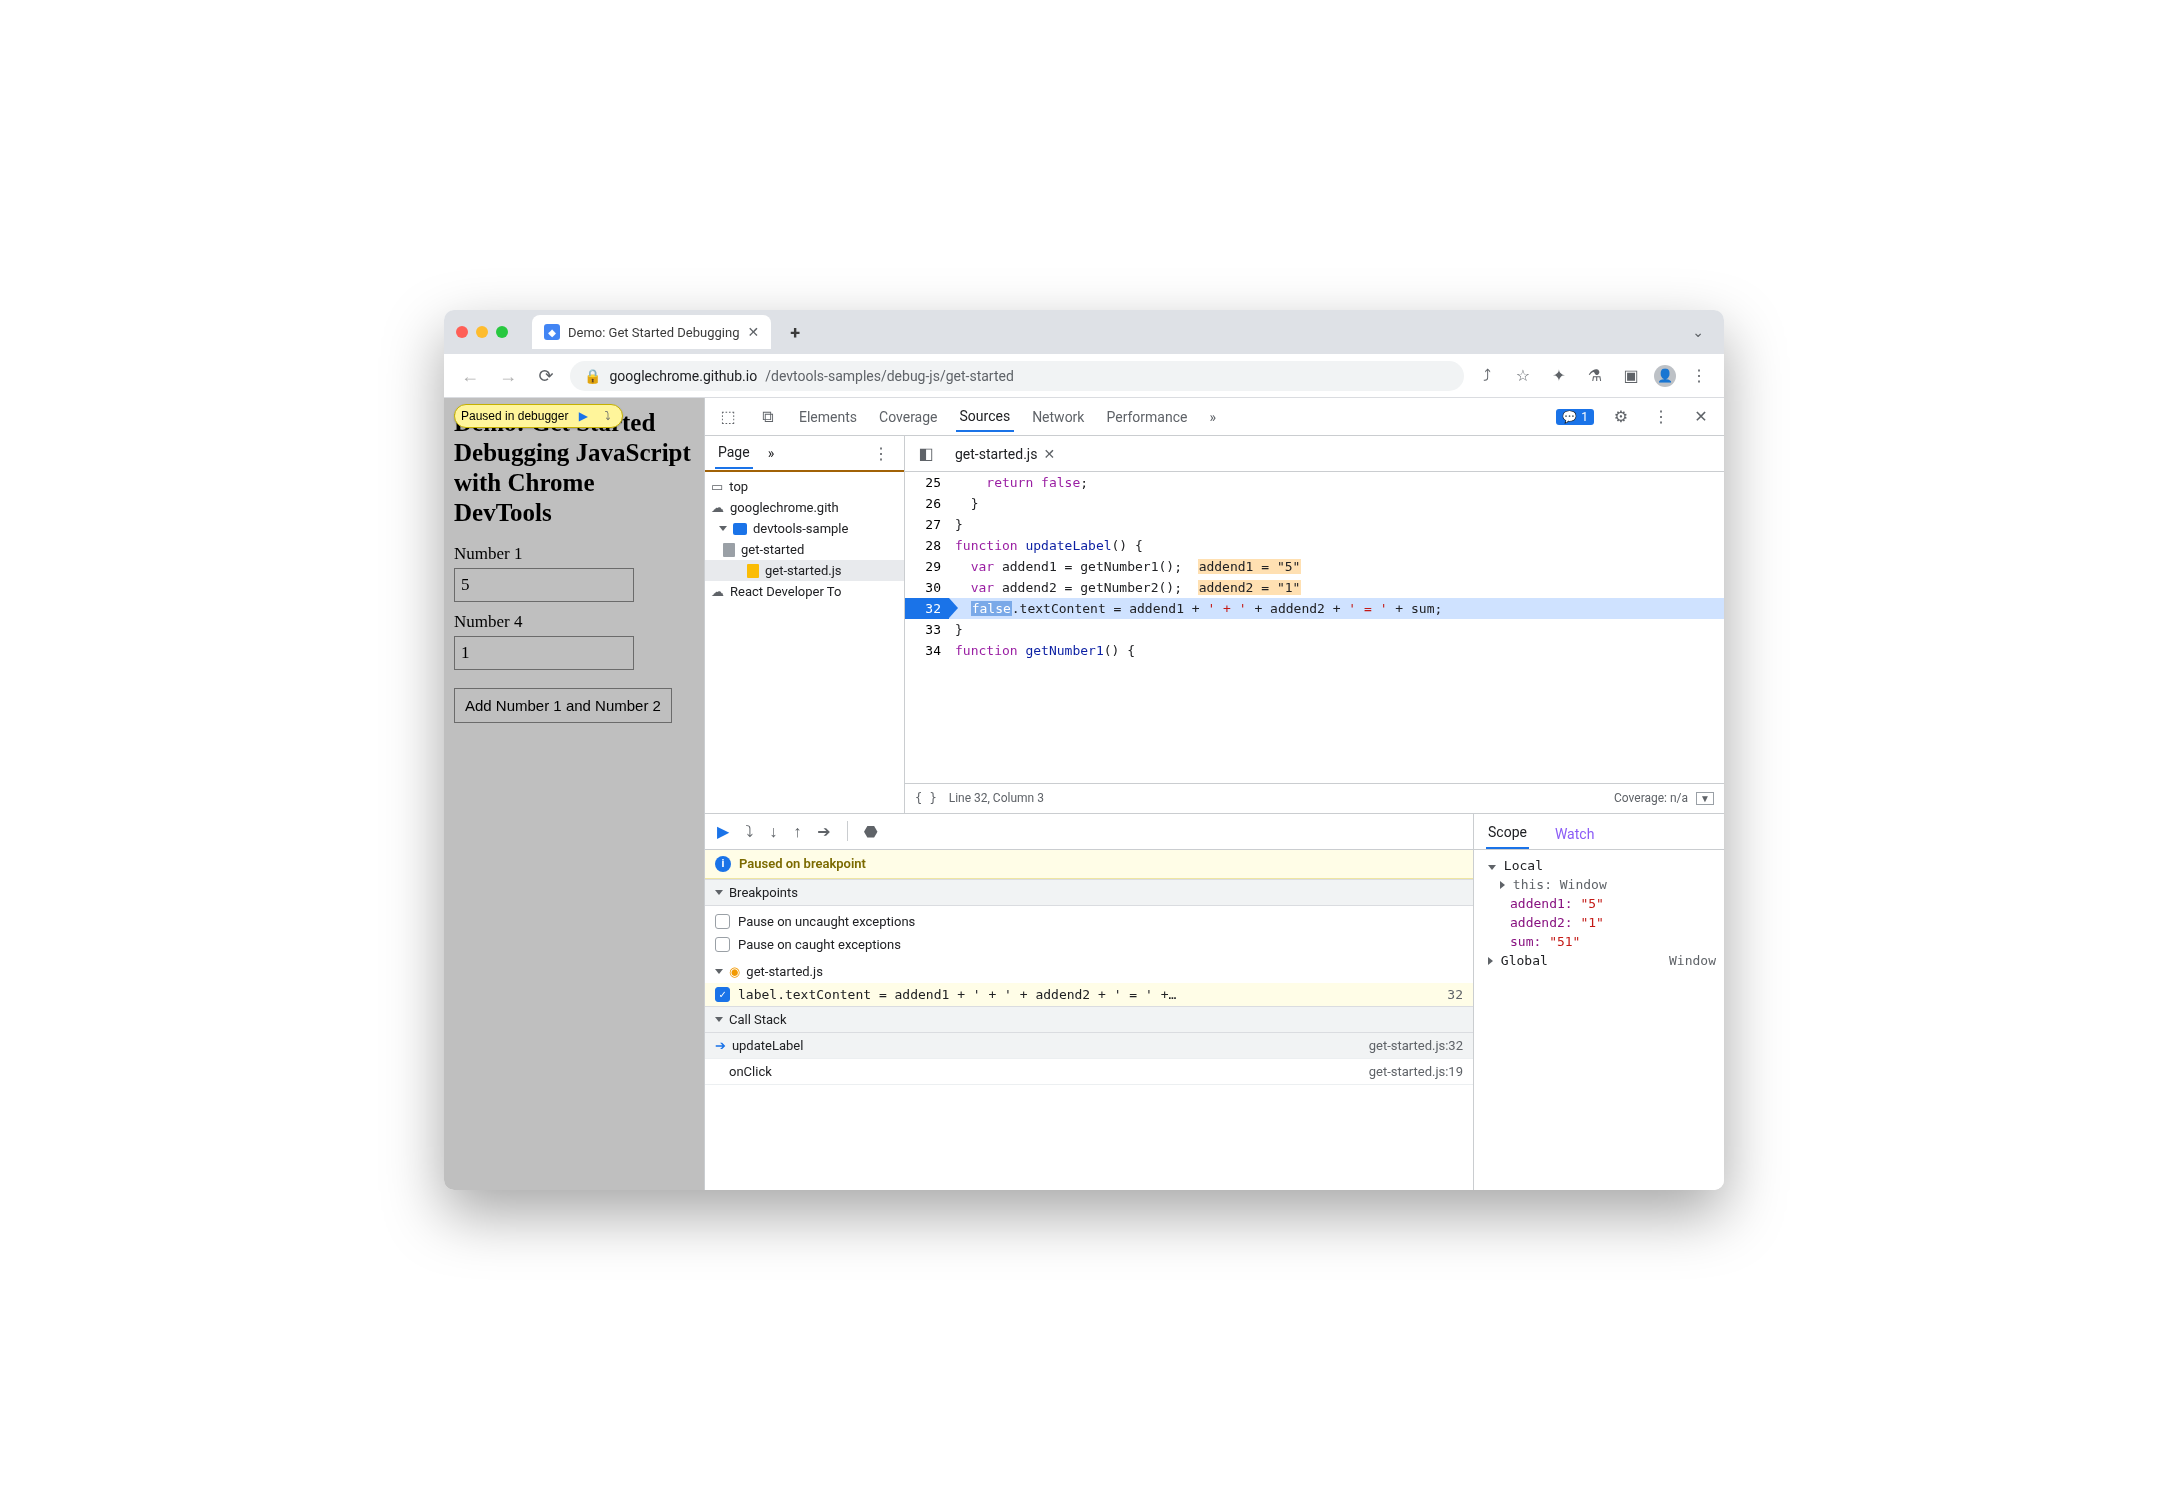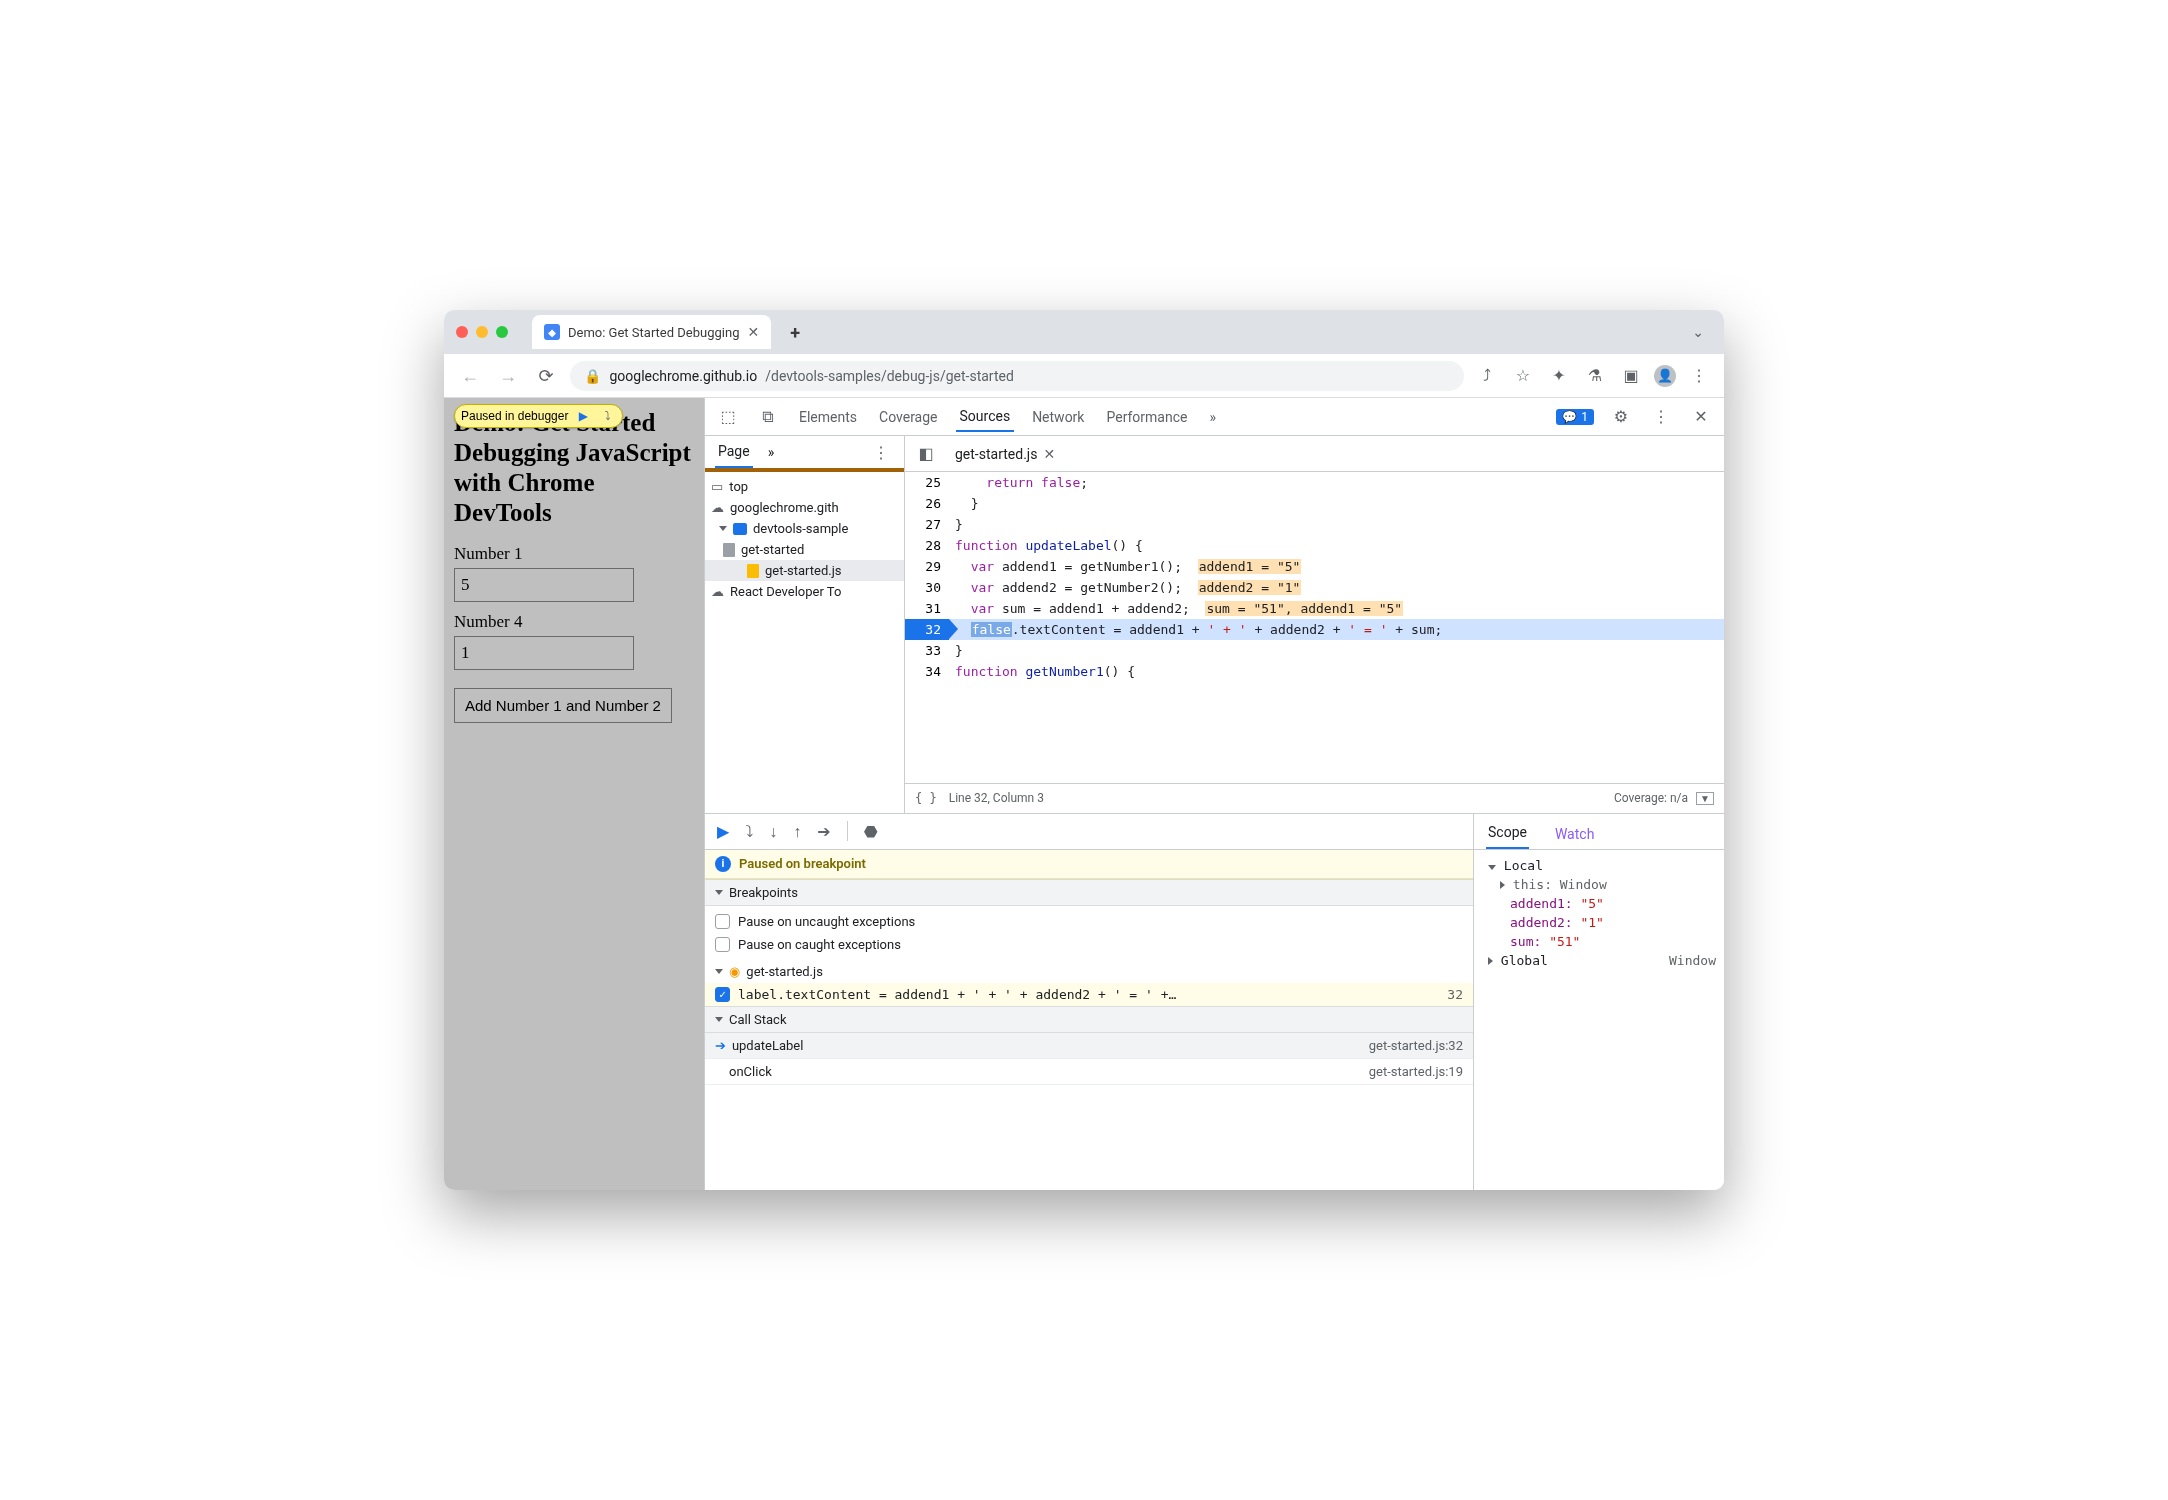--- a/index.html
+++ b/index.html
@@ -146,21 +146,21 @@
   .dt-top .right { margin-left:auto; display:flex; align-items:center; gap:14px; }
   .badge-msg { display:flex; align-items:center; gap:4px; background:#1a73e8; color:#fff; border-radius:3px; padding:1px 6px; font-size:12px; }
   .dt-body { flex:1; display:flex; overflow:hidden; }
   .filetree {
     width: 200px;
     border-right:1px solid #cacdd0;
     display:flex;
     flex-direction:column;
   }
   .filetree-header {
-    height:36px; border-bottom:4px solid #a16207;
+    height:36px; border-bottom:2px solid #a16207;
     display:flex; align-items:center; padding:0 10px; gap:12px;
   }
   .ft-tab { color:#202124; padding:7px 3px; cursor:pointer; font-size:14px; }
   .ft-tab.active { border-bottom:2px solid #1a73e8; }
   .tree { padding:4px 0; font-size:13px; overflow:hidden; }
   .tree .row { display:flex; align-items:center; gap:6px; padding:3px 6px; white-space:nowrap; cursor:pointer; }
   .tree .row.selected { background:#e8eaed; }
   .tri { display:inline-block; width:0; height:0; }
   .tri.right { border-top:4px solid transparent; border-bottom:4px solid transparent; border-left:5px solid #5f6368; }
   .tri.down { border-left:4px solid transparent; border-right:4px solid transparent; border-top:5px solid #5f6368; }
@@ -384,24 +384,20 @@
                   <div class="code-text"><span class="kw">function</span> <span class="def">updateLabel</span>() {</div>
                 </div>
               <div class="code-row">
                   <div class="gutter">29</div>
                   <div class="code-text">  <span class="kw">var</span> addend1 = getNumber1();  <span class="var-inline">addend1 = "5"</span></div>
                 </div>
               <div class="code-row">
                   <div class="gutter">30</div>
                   <div class="code-text">  <span class="kw">var</span> addend2 = getNumber2();  <span class="var-inline">addend2 = "1"</span></div>
                 </div>
-              <div class="code-row">
-                  <div class="gutter">31</div>
-                  <div class="code-text">  <span class="kw">var</span> sum = addend1 + addend2;  <span class="var-inline">sum = "51", addend1 = "5"</span></div>
-                </div>
               <div class="code-row hl-line">
                   <div class="gutter bp">32</div>
                   <div class="code-text">  <span class="sel-token">false</span>.textContent = addend1 + <span class="str">' + '</span> + addend2 + <span class="str">' = '</span> + sum;</div>
                 </div>
               <div class="code-row">
                   <div class="gutter">33</div>
                   <div class="code-text">}</div>
                 </div>
               <div class="code-row">
                   <div class="gutter">34</div>

